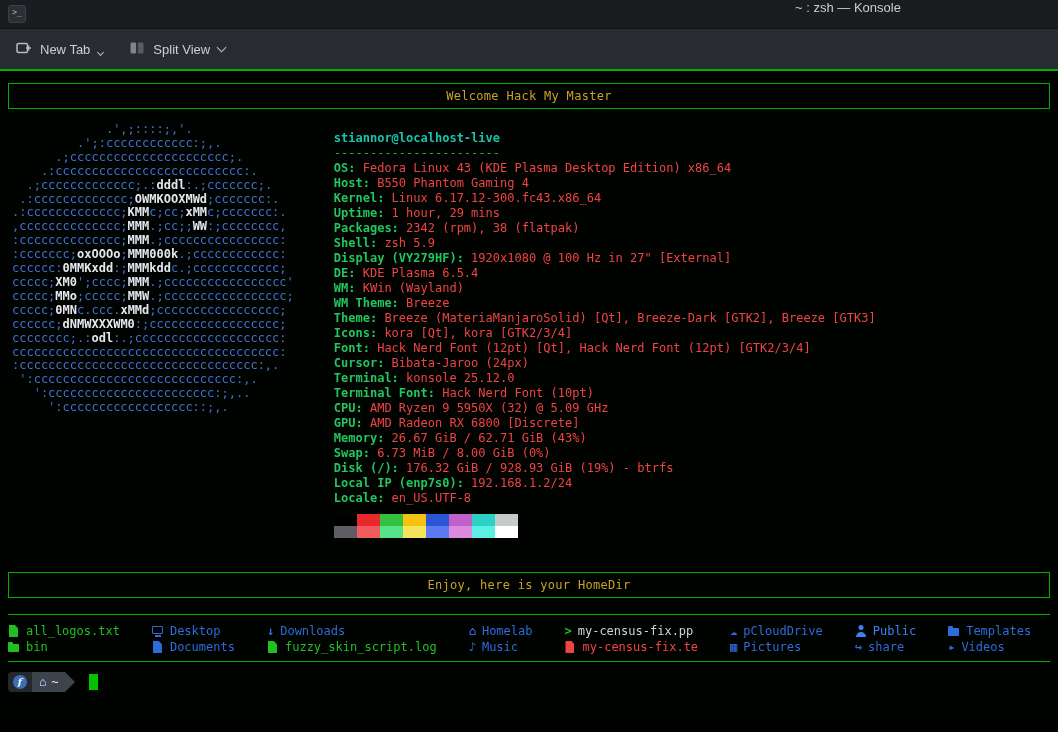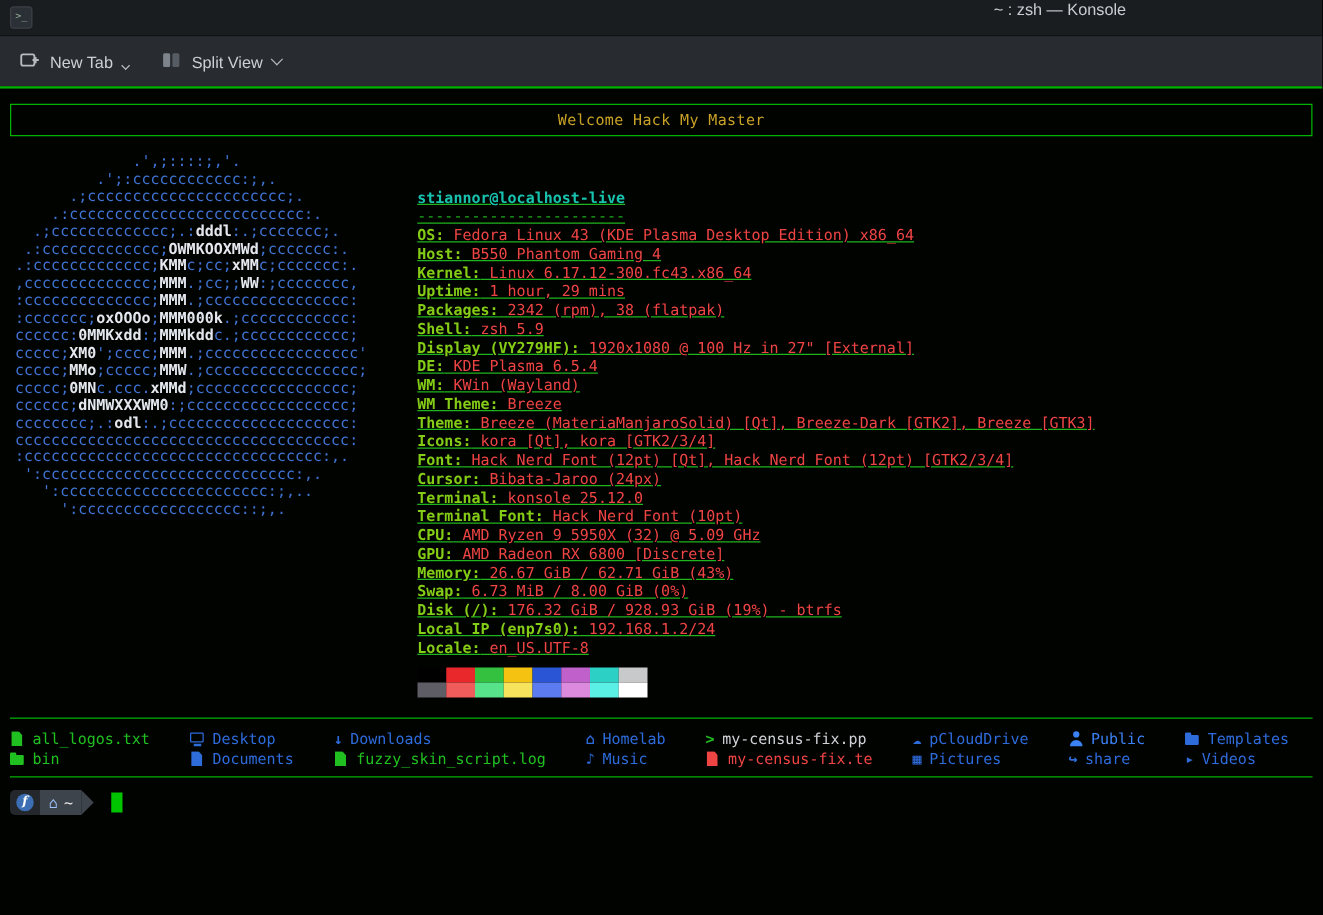--- a/index.html
+++ b/index.html
@@ -44,24 +44,24 @@
     border:1px solid #00b300;height:24px;display:flex;align-items:center;justify-content:center;
     color:#c9a227;font-size:12px;letter-spacing:.3px;
   }
   .banner-box.enjoy{margin-top:34px;}
 
   .fetch-row{display:flex;margin-top:14px;align-items:flex-start;}
   .art{white-space:pre;line-height:13.9px;font-size:12px;padding-left:4px;}
   .art .b{color:#3f74d4;}
   .art .w{color:#e4e8ee;font-weight:bold;margin-top:23px;}
 
-  .info{margin-left:40px;margin-top:28px;line-height:15px;white-space:pre-wrap;text-decoration:underline;}
+  .info{margin-left:40px;margin-top:8px;line-height:15px;white-space:pre-wrap;}
   .info .uh{color:#17c3ae;font-weight:bold;}
   .info .sep{color:#1fb51f;}
-  .info .lbl{color:#84cc16;font-weight:bold;}
+  .info .lbl{color:#22c55e;font-weight:bold;}
   .info .val{color:#ef4444;}
 
   .palette{margin-top:8px;}
   .prow{display:flex;height:12px;}
   .pb{width:23px;height:12px;}
 
   .sep-line{border-top:1px solid #00b300;margin-top:16px;}
   .sep-line.second{margin-top:6px;}
 
   .ls-grid{
@@ -131,20 +131,23 @@
 
     <div class="banner-box">
       <span>Welcome Hack My Master</span>
     </div>
 
     <div class="fetch-row">
       <div class="art" id="ascii-art"><div><span class="b">             .',;::::;,'.</span></div><div><span class="b">         .';:cccccccccccc:;,.</span></div><div><span class="b">      .;cccccccccccccccccccccc;.</span></div><div><span class="b">    .:cccccccccccccccccccccccccc:.</span></div><div><span class="b">  .;ccccccccccccc;.:</span><span class="w">dddl</span><span class="b">:.;ccccccc;.</span></div><div><span class="b"> .:ccccccccccccc;</span><span class="w">OWMKOOXMWd</span><span class="b">;ccccccc:.</span></div><div><span class="b">.:ccccccccccccc;</span><span class="w">KMM</span><span class="b">c;cc;</span><span class="w">xMM</span><span class="b">c;ccccccc:.</span></div><div><span class="b">,cccccccccccccc;</span><span class="w">MMM</span><span class="b">.;cc;;</span><span class="w">WW</span><span class="b">:;cccccccc,</span></div><div><span class="b">:cccccccccccccc;</span><span class="w">MMM</span><span class="b">.;cccccccccccccccc:</span></div><div><span class="b">:ccccccc;</span><span class="w">oxOOOo</span><span class="b">;</span><span class="w">MMM000k</span><span class="b">.;cccccccccccc:</span></div><div><span class="b">cccccc:</span><span class="w">0MMKxdd</span><span class="b">:;</span><span class="w">MMMkdd</span><span class="b">c.;cccccccccccc;</span></div><div><span class="b">ccccc;</span><span class="w">XM0</span><span class="b">';cccc;</span><span class="w">MMM</span><span class="b">.;ccccccccccccccccc'</span></div><div><span class="b">ccccc;</span><span class="w">MMo</span><span class="b">;ccccc;</span><span class="w">MMW</span><span class="b">.;ccccccccccccccccc;</span></div><div><span class="b">ccccc;</span><span class="w">0MN</span><span class="b">c.ccc.</span><span class="w">xMMd</span><span class="b">;ccccccccccccccccc;</span></div><div><span class="b">cccccc;</span><span class="w">dNMWXXXWM0</span><span class="b">:;cccccccccccccccccc;</span></div><div><span class="b">cccccccc;.:</span><span class="w">odl</span><span class="b">:.;cccccccccccccccccccc:</span></div><div><span class="b">ccccccccccccccccccccccccccccccccccccc:</span></div><div><span class="b">:ccccccccccccccccccccccccccccccccc:,.</span></div><div><span class="b"> ':cccccccccccccccccccccccccccc:,.</span></div><div><span class="b">   ':ccccccccccccccccccccccc:;,..</span></div><div><span class="b">     ':cccccccccccccccccc::;,.</span></div></div>
       <div class="info" id="info-lines"><div><span class="uh">stiannor@localhost-live</span></div><div><span class="sep">-----------------------</span></div><div><span class="lbl">OS:</span><span class="val"> Fedora Linux 43 (KDE Plasma Desktop Edition) x86_64</span></div><div><span class="lbl">Host:</span><span class="val"> B550 Phantom Gaming 4</span></div><div><span class="lbl">Kernel:</span><span class="val"> Linux 6.17.12-300.fc43.x86_64</span></div><div><span class="lbl">Uptime:</span><span class="val"> 1 hour, 29 mins</span></div><div><span class="lbl">Packages:</span><span class="val"> 2342 (rpm), 38 (flatpak)</span></div><div><span class="lbl">Shell:</span><span class="val"> zsh 5.9</span></div><div><span class="lbl">Display (VY279HF):</span><span class="val"> 1920x1080 @ 100 Hz in 27" [External]</span></div><div><span class="lbl">DE:</span><span class="val"> KDE Plasma 6.5.4</span></div><div><span class="lbl">WM:</span><span class="val"> KWin (Wayland)</span></div><div><span class="lbl">WM Theme:</span><span class="val"> Breeze</span></div><div><span class="lbl">Theme:</span><span class="val"> Breeze (MateriaManjaroSolid) [Qt], Breeze-Dark [GTK2], Breeze [GTK3]</span></div><div><span class="lbl">Icons:</span><span class="val"> kora [Qt], kora [GTK2/3/4]</span></div><div><span class="lbl">Font:</span><span class="val"> Hack Nerd Font (12pt) [Qt], Hack Nerd Font (12pt) [GTK2/3/4]</span></div><div><span class="lbl">Cursor:</span><span class="val"> Bibata-Jaroo (24px)</span></div><div><span class="lbl">Terminal:</span><span class="val"> konsole 25.12.0</span></div><div><span class="lbl">Terminal Font:</span><span class="val"> Hack Nerd Font (10pt)</span></div><div><span class="lbl">CPU:</span><span class="val"> AMD Ryzen 9 5950X (32) @ 5.09 GHz</span></div><div><span class="lbl">GPU:</span><span class="val"> AMD Radeon RX 6800 [Discrete]</span></div><div><span class="lbl">Memory:</span><span class="val"> 26.67 GiB / 62.71 GiB (43%)</span></div><div><span class="lbl">Swap:</span><span class="val"> 6.73 MiB / 8.00 GiB (0%)</span></div><div><span class="lbl">Disk (/):</span><span class="val"> 176.32 GiB / 928.93 GiB (19%) - btrfs</span></div><div><span class="lbl">Local IP (enp7s0):</span><span class="val"> 192.168.1.2/24</span></div><div><span class="lbl">Locale:</span><span class="val"> en_US.UTF-8</span></div><div class="palette"><div class="prow"><div class="pb" style="background: rgb(0, 0, 0);"></div><div class="pb" style="background: rgb(232, 40, 43);"></div><div class="pb" style="background: rgb(51, 193, 63);"></div><div class="pb" style="background: rgb(245, 194, 17);"></div><div class="pb" style="background: rgb(42, 86, 214);"></div><div class="pb" style="background: rgb(192, 97, 203);"></div><div class="pb" style="background: rgb(45, 208, 196);"></div><div class="pb" style="background: rgb(200, 201, 202);"></div></div><div class="prow"><div class="pb" style="background: rgb(94, 92, 100);"></div><div class="pb" style="background: rgb(240, 91, 91);"></div><div class="pb" style="background: rgb(87, 227, 137);"></div><div class="pb" style="background: rgb(248, 228, 92);"></div><div class="pb" style="background: rgb(93, 123, 240);"></div><div class="pb" style="background: rgb(220, 138, 221);"></div><div class="pb" style="background: rgb(91, 240, 229);"></div><div class="pb" style="background: rgb(255, 255, 255);"></div></div></div></div>
     </div>
 
+    <div class="banner-box enjoy">
+      <span>Enjoy, here is your HomeDir</span>
+    </div>
 
     <div class="sep-line"></div>
     <div class="ls-grid" id="ls-grid" style="grid-template-rows: repeat(2, 16px);">
         <span class="ls-item" style="color: rgb(33, 192, 33);">
           <span class="li-icon i-file"></span>
           <span>all_logos.txt</span>
         </span>
         <span class="ls-item" style="color: rgb(33, 192, 33);">
           <span class="li-icon i-folder"></span>
           <span>bin</span>

